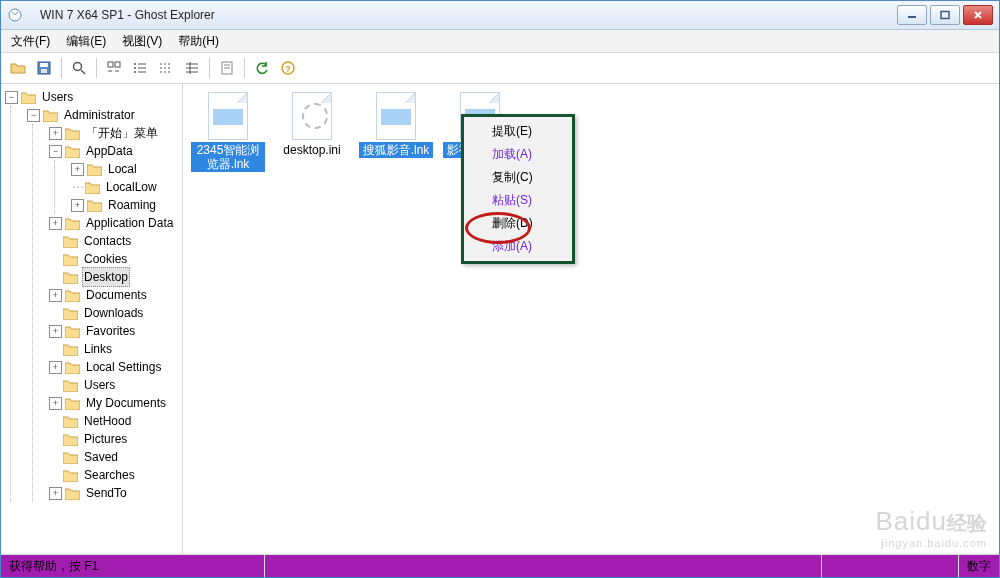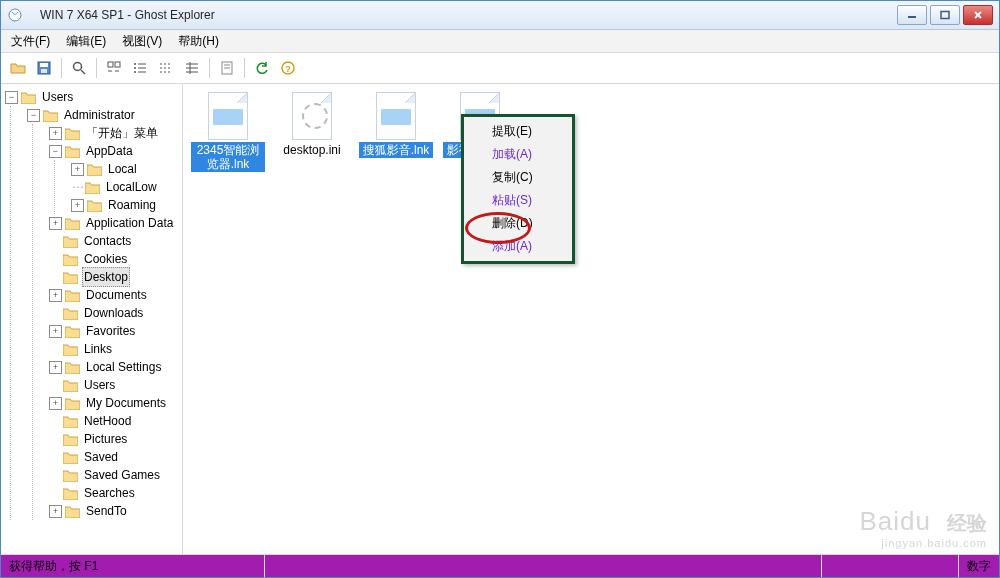--- a/index.html
+++ b/index.html
@@ -55,21 +55,21 @@
   .context-menu .cm-item.enabled{color:#000;cursor:pointer;}
   .circle-annot{position:absolute;border:3px solid #c21919;border-radius:50%;pointer-events:none;}
   
   .statusbar{height:22px;background:#a21caf;display:flex;align-items:center;font-size:12px;}
   .statusbar .cell{padding:0 8px;border-right:1px solid #d8d8d8;height:100%;display:flex;align-items:center;}
   .statusbar .flex{flex:1;}
   
   .watermark{position:absolute;right:12px;bottom:28px;color:#d6d6d6;font-family:Arial,sans-serif;text-align:right;pointer-events:none;}
   .watermark .big{font-size:26px;font-weight:normal;letter-spacing:1px;}
   .watermark .small{font-size:11px;letter-spacing:1px;}
-  .watermark .cn{font-size:20px;font-weight:bold;margin-left:16px;}
+  .watermark .cn{font-size:20px;font-weight:bold;margin-left:0;}
 </style>
 </head>
 <body>
 
 <div class="window">
 
   <div class="titlebar">
     <span class="app-icon">
       <svg viewBox="0 0 16 16">
           <circle cx="8" cy="8" r="6" fill="#fff" stroke="#5a8ac6"></circle>
@@ -376,29 +376,20 @@
                           </svg></span>
                         <span class="label">Saved</span>
                       </div>
                     </li>
                   <li>
                       <div class="row">
                         <span class="spacer"></span>
                         <span class="folder-ico"><svg viewBox="0 0 15 13">
                             <path d="M0 2h5l1.5 2H15v9H0z" fill="#f8dd92" stroke="#caa244"></path>
                           </svg></span>
-                        <span class="label">Saved Games</span>
-                      </div>
-                    </li>
-                  <li>
-                      <div class="row">
-                        <span class="spacer"></span>
-                        <span class="folder-ico"><svg viewBox="0 0 15 13">
-                            <path d="M0 2h5l1.5 2H15v9H0z" fill="#f8dd92" stroke="#caa244"></path>
-                          </svg></span>
                         <span class="label">Searches</span>
                       </div>
                     </li>
                   <li>
                       <div class="row">
                         <span class="toggle">+</span>
                         <span class="folder-ico"><svg viewBox="0 0 15 13">
                             <path d="M0 2h5l1.5 2H15v9H0z" fill="#f8dd92" stroke="#caa244"></path>
                           </svg></span>
                         <span class="label">SendTo</span>

